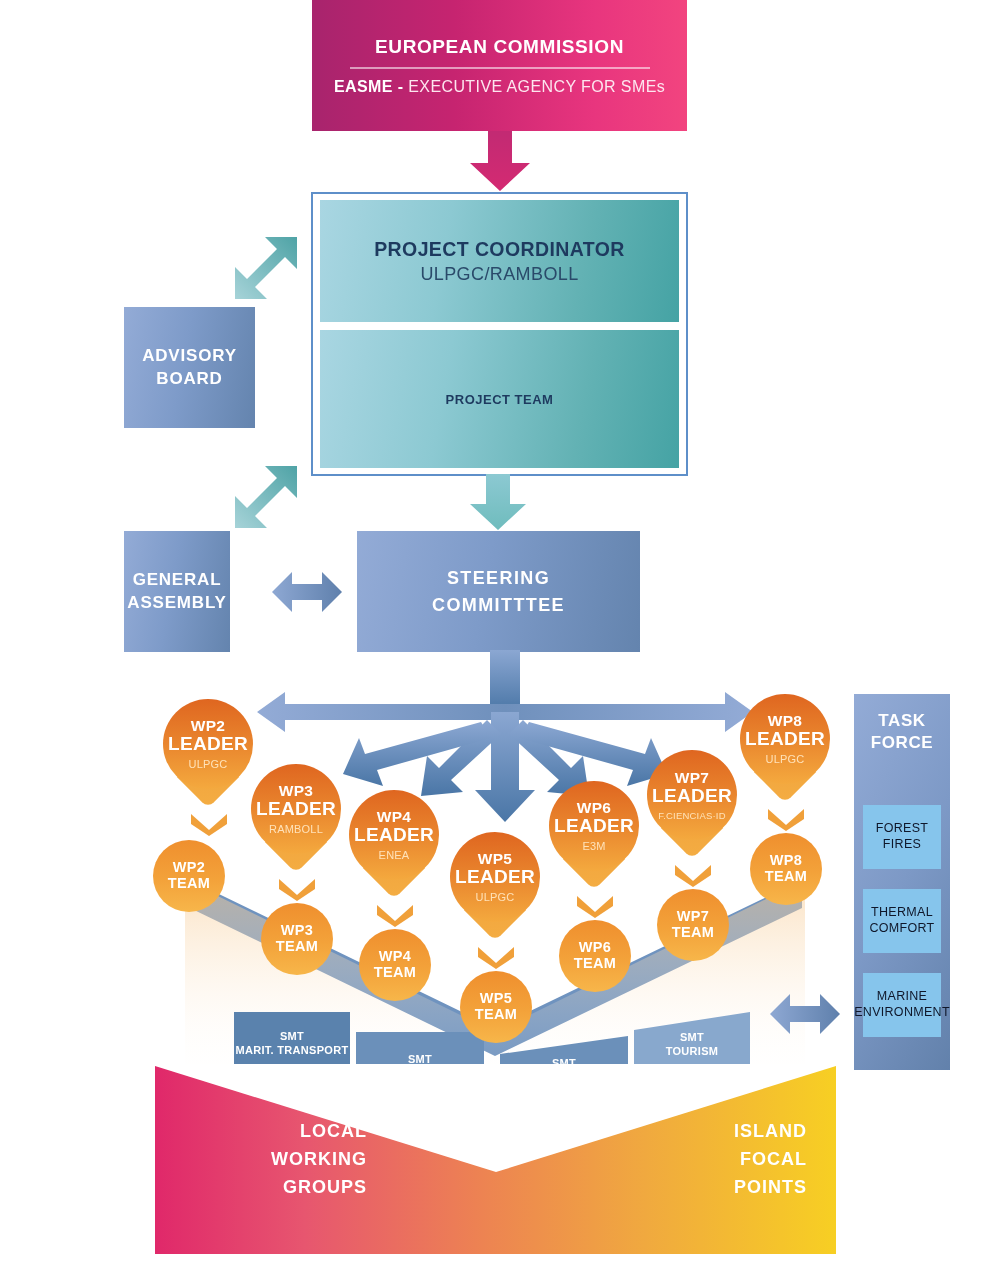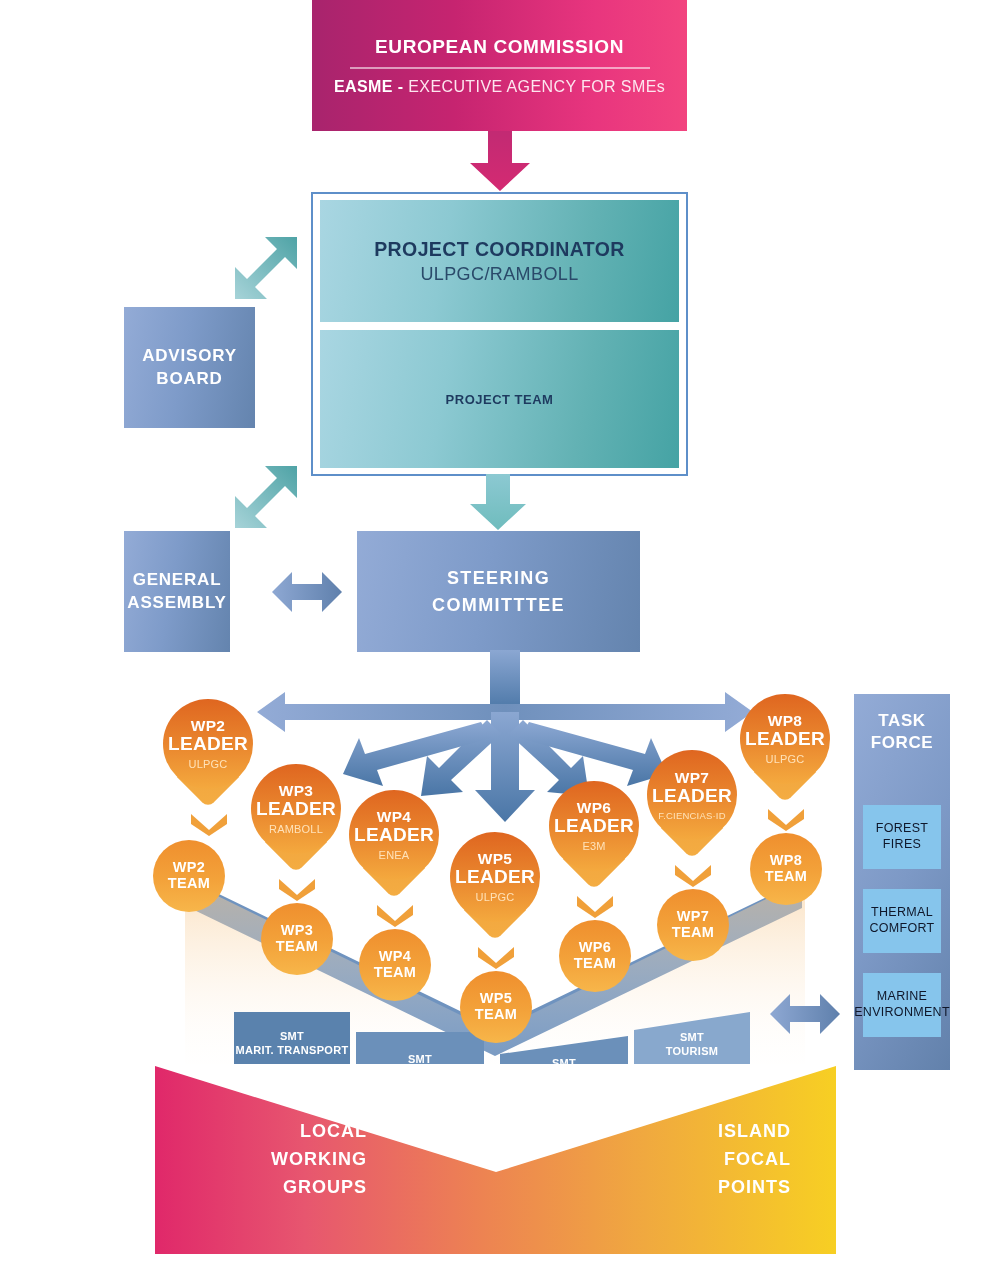--- a/index.html
+++ b/index.html
@@ -75,21 +75,21 @@
     color:#ffffff;font-size:11px;font-weight:bold;line-height:1.3;letter-spacing:.3px;}
 
   
   #bottom-wrap{left:155px;top:1064px;width:681px;height:190px;}
   #bottom-grad{position:absolute;inset:0;
     background:linear-gradient(90deg,#e0286a 0%,#e7566f 22%,#ed8352 48%,#f0a93f 72%,#f7cf23 100%);}
   #bottom-notch{position:absolute;left:0;top:0;width:681px;height:110px;}
   .bot-t{position:absolute;font-size:18px;font-weight:bold;color:#ffffff;
     line-height:1.55;letter-spacing:1px;text-align:right;}
   #bot-left{left:42px;top:54px;width:170px;}
-  #bot-right{left:466px;top:54px;width:170px;}
+  #bot-right{left:482px;top:54px;width:170px;}
 </style>
 </head>
 <body>
 
 <div class="stage">
 
   <div class="abs ctr col" id="ec-banner">
     <div id="ec-title">EUROPEAN COMMISSION</div>
     <div id="ec-rule"></div>
     <div id="ec-sub">

